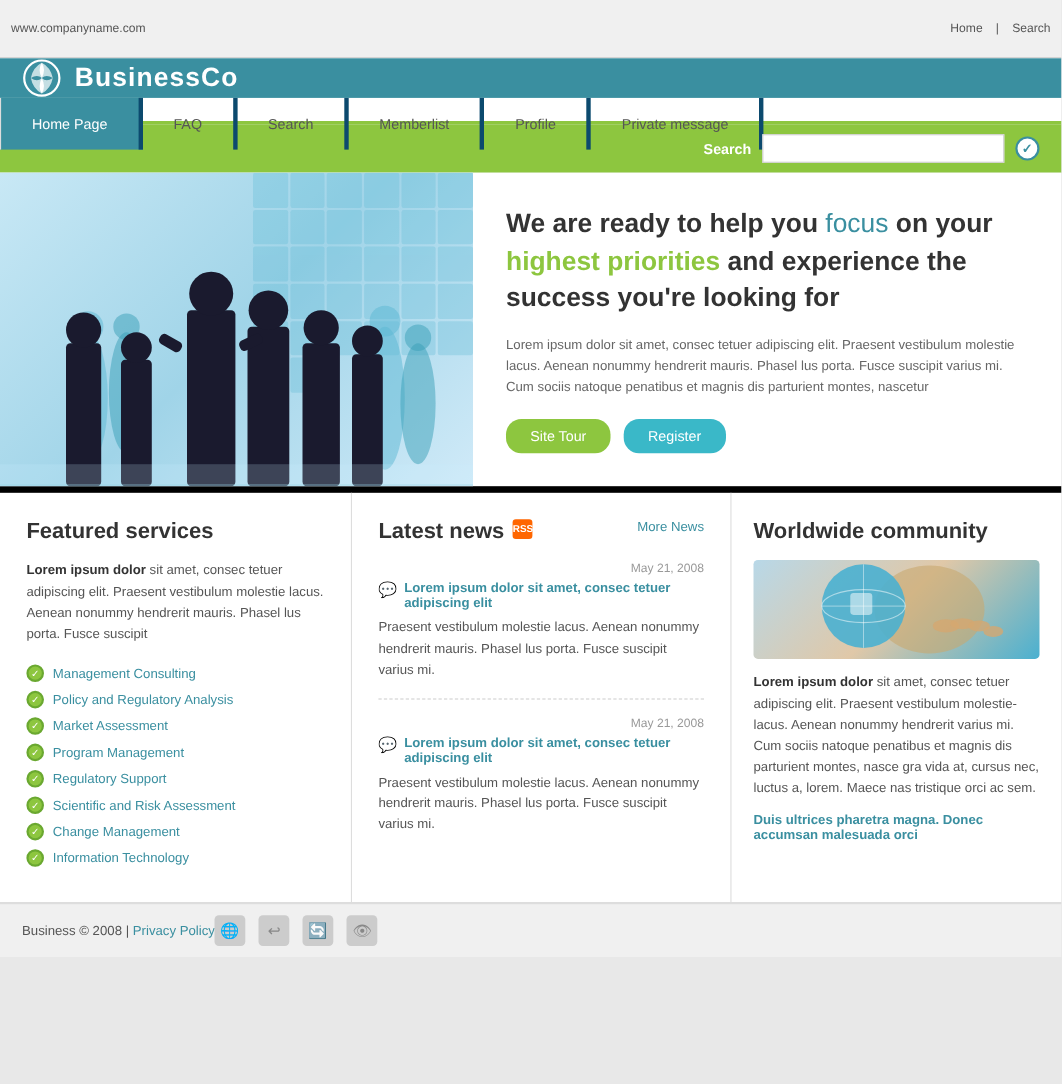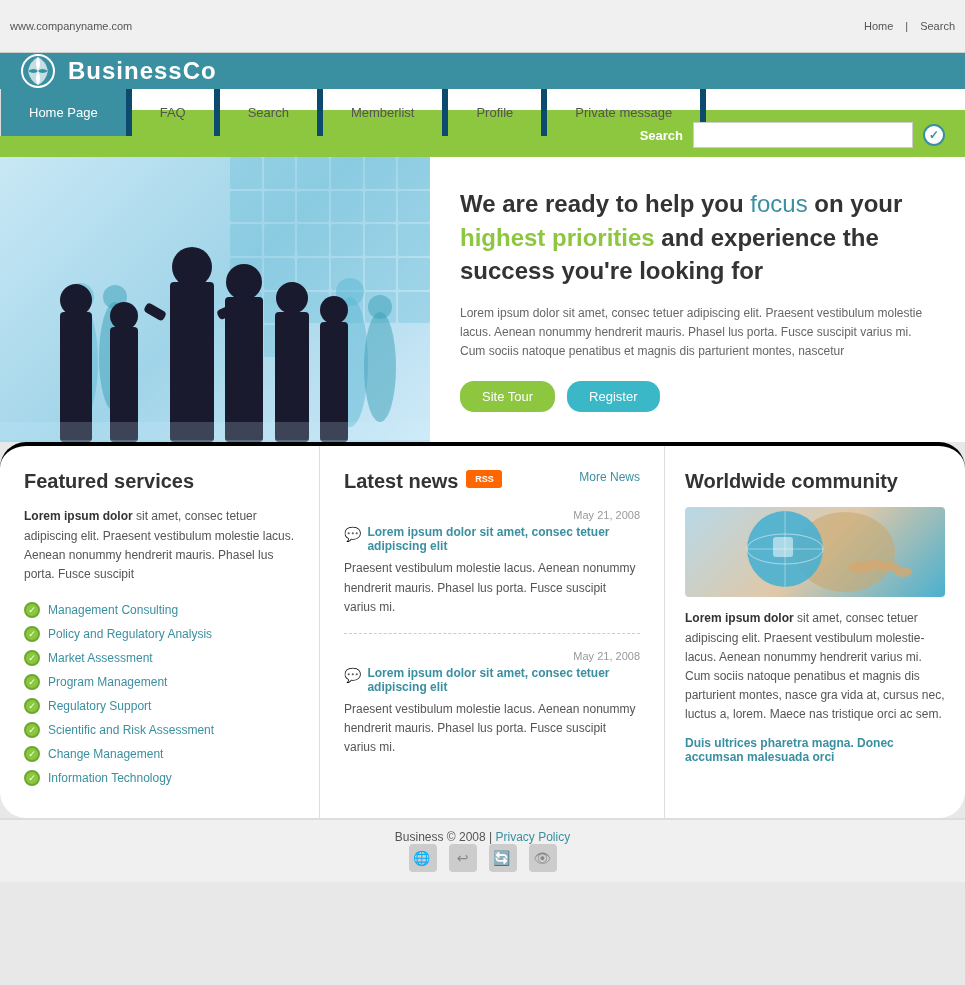--- a/index.html
+++ b/index.html
@@ -46,21 +46,21 @@
       display: flex;
       flex: 1;
     }
     .nav-item {
       display: flex;
       align-items: center;
       justify-content: center;
       padding: 16px 28px;
       font-size: 13px;
       color: #555;
-      border-right: 6px solid #0c4a6e;
+      border-right: 4px solid #0c4a6e;
       cursor: pointer;
       text-decoration: none;
       white-space: nowrap;
     }
     .nav-item:first-child {
       border-left: 1px solid #ddd;
     }
     .nav-item.active { background: #3a8fa0; color: white; }
 
     
@@ -166,22 +166,21 @@
       padding: 8px 22px;
       border-radius: 14px;
       cursor: pointer;
       font-size: 13px;
     }
 
     
     #main-content {
       display: flex;
       background: white;
-      border-top: 4px solid #000000;
-      border-radius: 26px;
+      border-top: 6px solid #000000;
     }
 
     
     #featured-services {
       width: 320px;
       padding: 24px 24px;
       border-right: 1px solid #ddd;
       flex-shrink: 0;
     }
     #featured-services h2 {
@@ -231,21 +230,21 @@
       align-items: flex-start;
       gap: 8px;
       margin-bottom: 16px;
     }
     #news-header h2 {
       font-size: 20px;
       color: #333;
       font-weight: bold;
     }
     #rss-icon {
-      width: 36px;
+      width: 18px;
       height: 18px;
       background: #f60;
       border-radius: 3px;
       display: inline-flex;
       align-items: center;
       justify-content: center;
       color: white;
       font-size: 9px;
       font-weight: bold;
     }
@@ -329,23 +328,22 @@
       font-weight: bold;
       display: block;
     }
 
     
     #footer {
       background: #f0f0f0;
       border-top: 2px solid #ddd;
       padding: 10px 20px;
       display: flex;
-      justify-content: center;
-      align-items: center;
-      flex-direction: column;
+      justify-content: flex-start;
+      align-items: center;
     }
     #footer-left { font-size: 12px; color: #555; }
     #footer-left a { color: #3a8fa0; text-decoration: none; }
     #footer-icons { display: flex; gap: 12px; align-items: center; }
     .footer-icon {
       width: 28px;
       height: 28px;
       background: #ccc;
       border-radius: 4px;
       display: flex;

